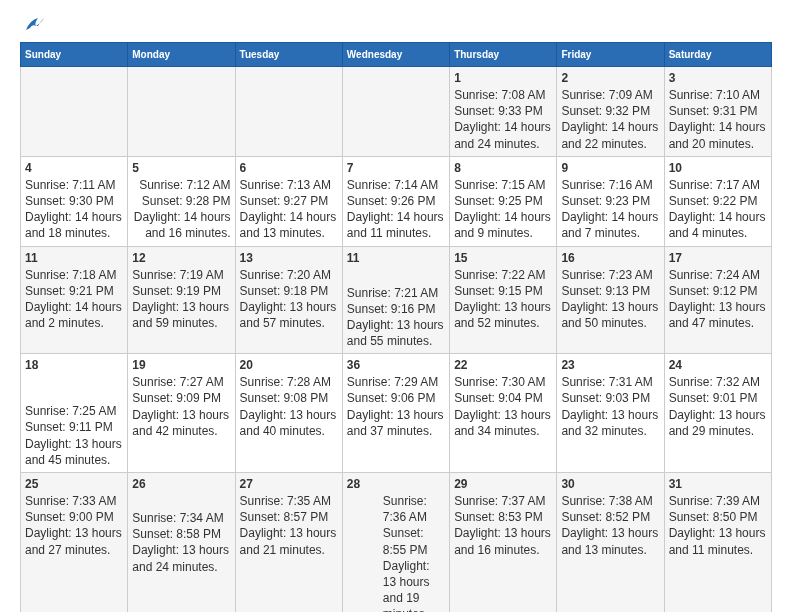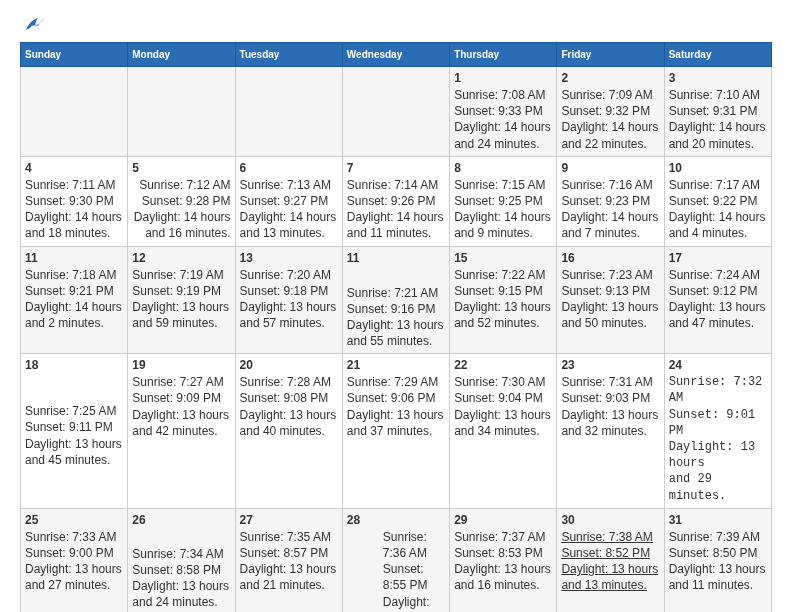--- a/index.html
+++ b/index.html
@@ -278,21 +278,21 @@
 and 42 minutes.</div>
         </td>
         <td>
           <span class="day-number">20</span>
           <div class="day-info" style="white-space: pre-line;">Sunrise: 7:28 AM
 Sunset: 9:08 PM
 Daylight: 13 hours
 and 40 minutes.</div>
         </td>
         <td>
-          <span class="day-number">21</span>
+          <span class="day-number">36</span>
           <div class="day-info" style="white-space: pre-line;">Sunrise: 7:29 AM
 Sunset: 9:06 PM
 Daylight: 13 hours
 and 37 minutes.</div>
         </td>
         <td>
           <span class="day-number">22</span>
           <div class="day-info" style="white-space: pre-line;">Sunrise: 7:30 AM
 Sunset: 9:04 PM
 Daylight: 13 hours
@@ -300,21 +300,21 @@
         </td>
         <td>
           <span class="day-number">23</span>
           <div class="day-info" style="white-space: pre-line;">Sunrise: 7:31 AM
 Sunset: 9:03 PM
 Daylight: 13 hours
 and 32 minutes.</div>
         </td>
         <td>
           <span class="day-number">24</span>
-          <div class="day-info" style="white-space: pre-line; font-family: Liberation Mono, monospace;">Sunrise: 7:32 AM
+          <div class="day-info" style="white-space: pre-line;">Sunrise: 7:32 AM
 Sunset: 9:01 PM
 Daylight: 13 hours
 and 29 minutes.</div>
         </td>
       </tr>
       <tr>
         <td>
           <span class="day-number">25</span>
           <div class="day-info" style="white-space: pre-line;">Sunrise: 7:33 AM
 Sunset: 9:00 PM
@@ -344,21 +344,21 @@
         </td>
         <td>
           <span class="day-number">29</span>
           <div class="day-info" style="white-space: pre-line;">Sunrise: 7:37 AM
 Sunset: 8:53 PM
 Daylight: 13 hours
 and 16 minutes.</div>
         </td>
         <td>
           <span class="day-number">30</span>
-          <div class="day-info" style="white-space: pre-line; text-decoration: underline;">Sunrise: 7:38 AM
+          <div class="day-info" style="white-space: pre-line;">Sunrise: 7:38 AM
 Sunset: 8:52 PM
 Daylight: 13 hours
 and 13 minutes.</div>
         </td>
         <td>
           <span class="day-number">31</span>
           <div class="day-info" style="white-space: pre-line;">Sunrise: 7:39 AM
 Sunset: 8:50 PM
 Daylight: 13 hours
 and 11 minutes.</div>

